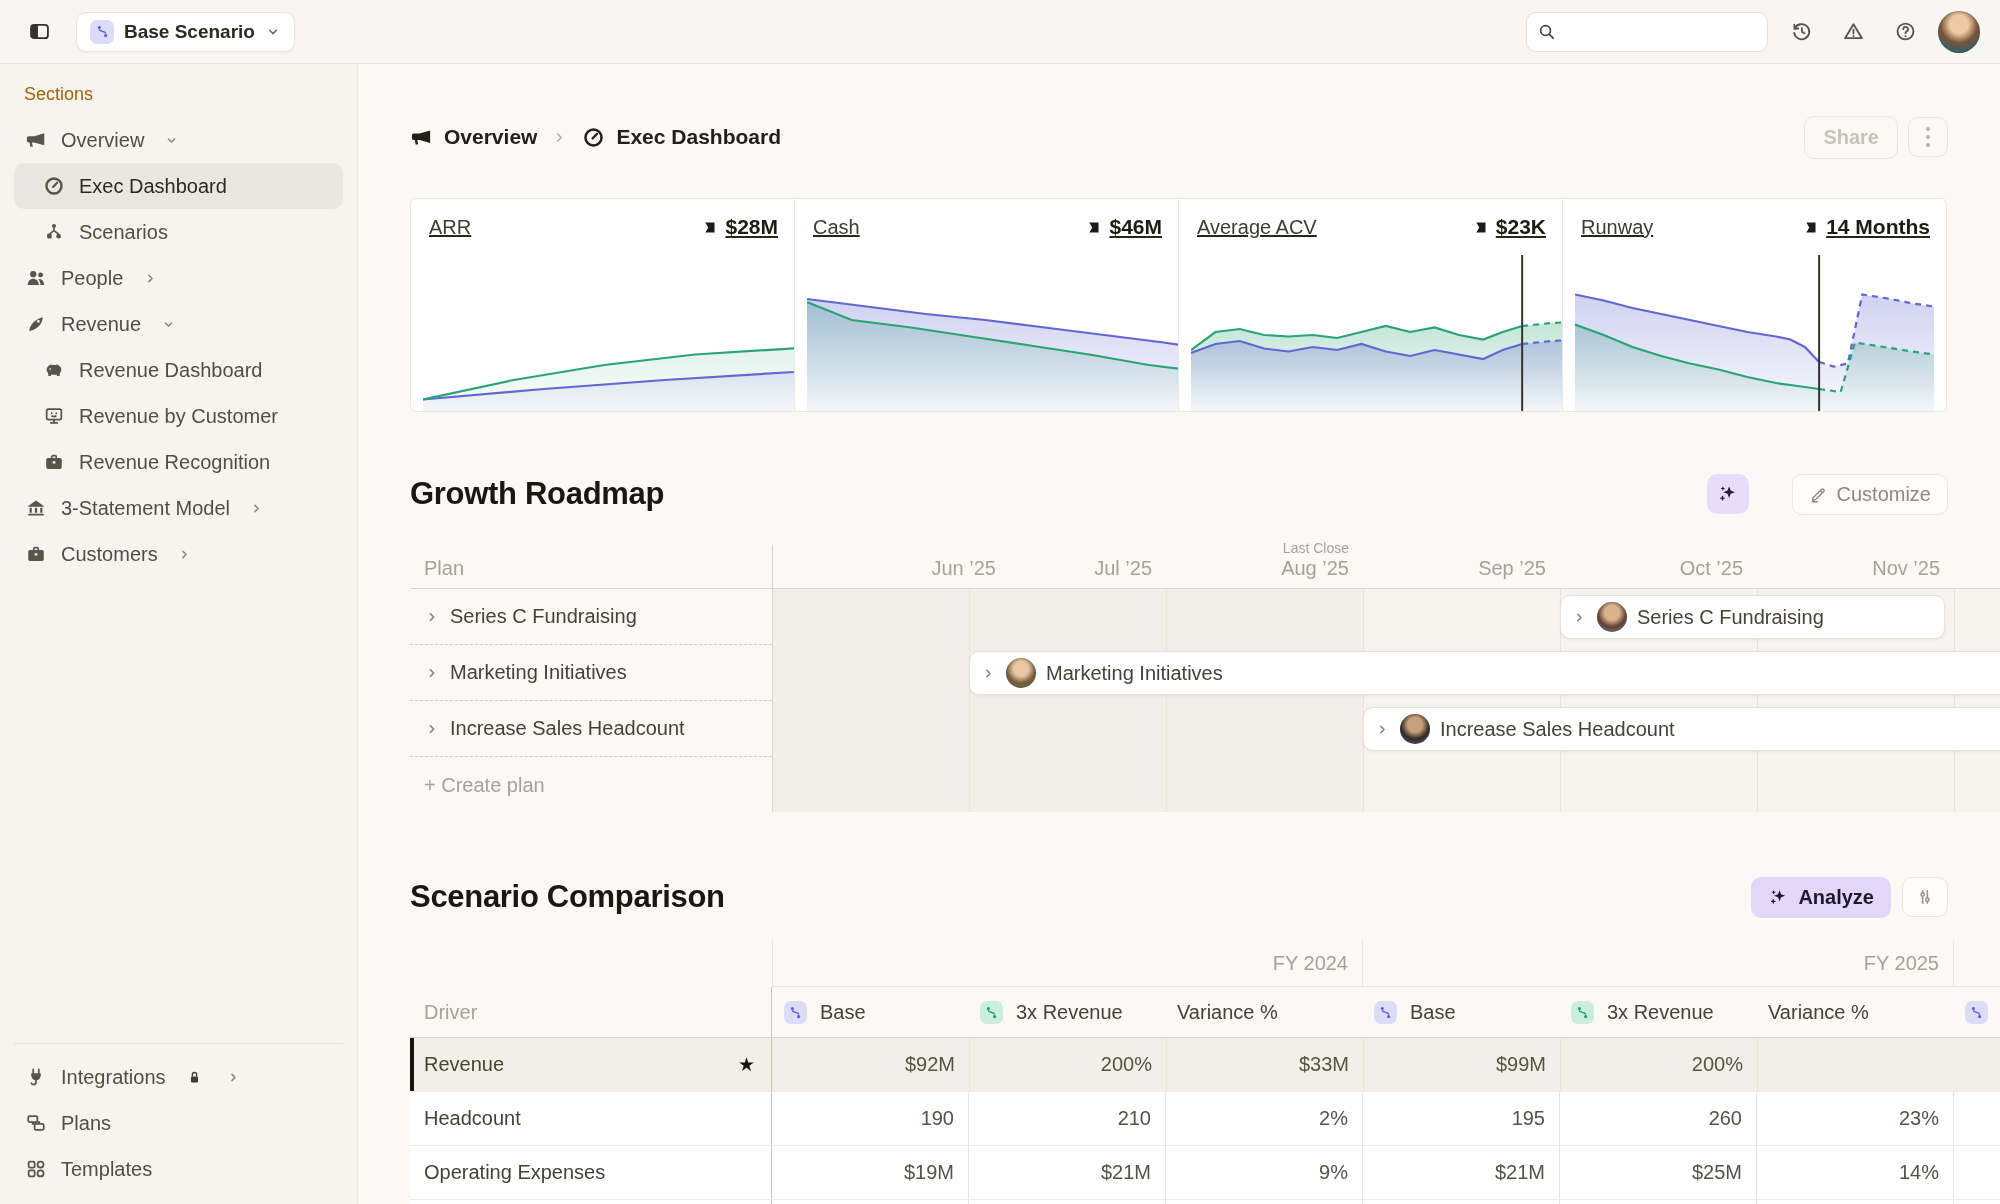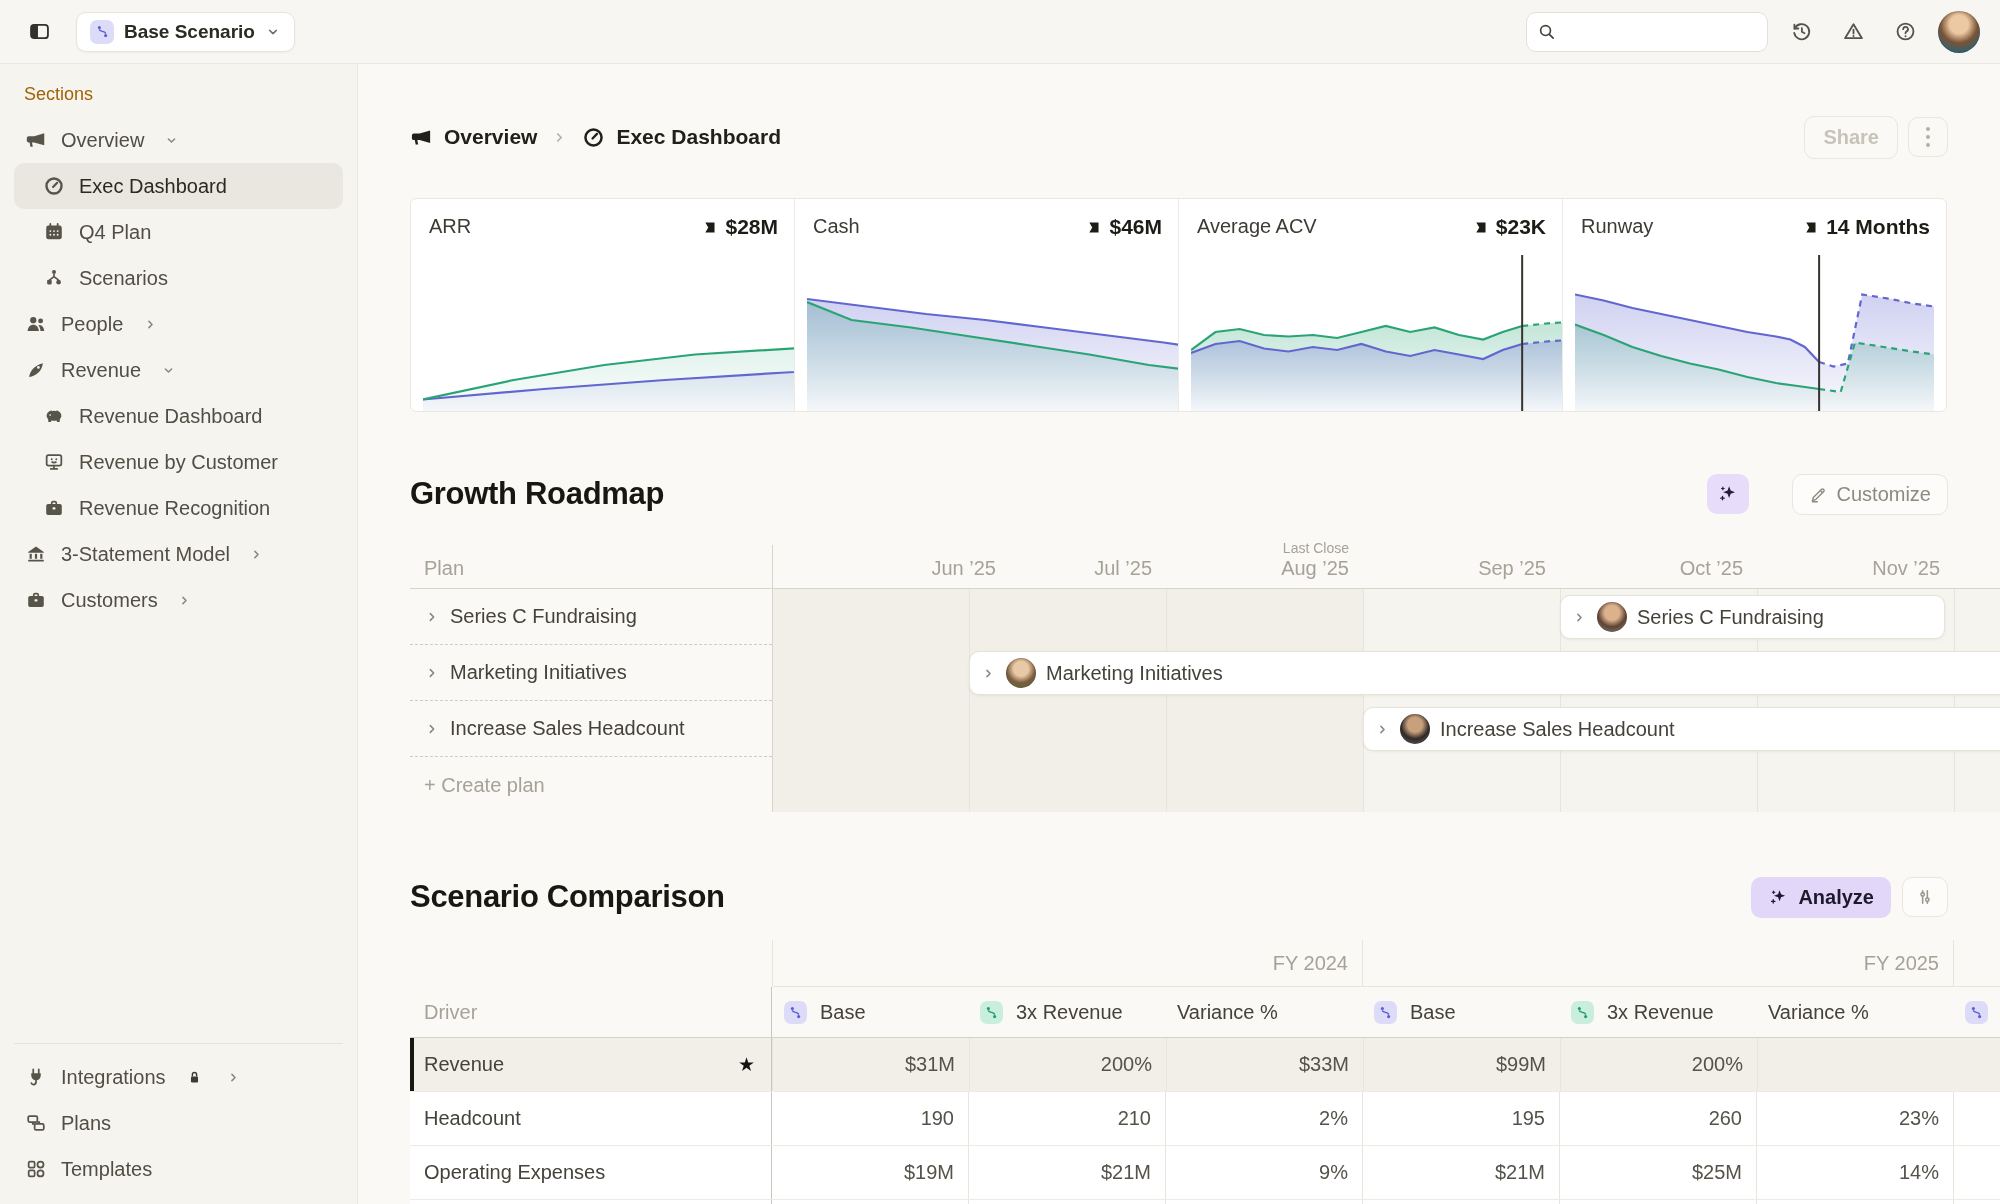--- a/index.html
+++ b/index.html
@@ -82,21 +82,21 @@
     font-size:20px;color:#c6c3b9;font-family:"Liberation Sans",sans-serif;cursor:pointer;font-weight:bold;}
   .kebab-btn{width:40px;height:40px;border:1px solid #e9e6df;background:transparent;border-radius:10px;
     display:flex;align-items:center;justify-content:center;flex-direction:column;gap:4px;cursor:pointer;}
   .kebab-btn i{width:4px;height:4px;border-radius:50%;background:#b3b0a6;}
 
   
   .kpi-strip{position:absolute;left:52px;top:134px;width:1537px;height:214px;display:flex;
     background:#fff;border:1px solid #eae7e0;border-radius:6px;overflow:hidden;box-sizing:border-box;}
   .kpi-card{flex:1 1 0;position:relative;border-left:1px solid #eceae3;overflow:hidden;}
   .kpi-card:first-child{border-left:none;}
-  .kpi-head{position:absolute;left:18px;right:16px;top:16px;display:flex;align-items:flex-start;justify-content:space-between;}
+  .kpi-head{position:absolute;left:18px;right:16px;top:16px;display:flex;align-items:flex-end;justify-content:space-between;text-decoration:underline;}
   .kpi-label{font-size:20px;color:#3d3b33;}
   .kpi-value{display:flex;align-items:center;gap:8px;font-size:21px;font-weight:700;color:#1d1c16;}
   .kpi-value .icn{color:#1d1c16;}
   .kpi-value .icn svg{width:17px;height:17px;}
   .kpi-chart{position:absolute;left:12px;right:12px;top:54px;bottom:0;}
   .kpi-chart svg{position:absolute;inset:0;}
 
   
   .sect-row{position:absolute;left:52px;right:52px;display:flex;align-items:center;justify-content:space-between;}
   .sect-title{font-size:31px;font-weight:700;color:#181712;letter-spacing:-.3px;}
@@ -251,37 +251,20 @@
           <svg viewBox="0 0 24 24">
             <circle cx="12" cy="12" r="8.2" fill="none" stroke="currentColor" stroke-width="2.6"></circle>
             <path d="M11 13l4.4-4.6" stroke="currentColor" stroke-width="2.4" stroke-linecap="round"></path>
           </svg>
         </span>
         <span class="sb-label">Exec Dashboard</span>
       </div>
       <div class="sb-item depth1">
         <span class="icn ">
           <svg viewBox="0 0 24 24">
-            <rect x="3.5" y="5" width="17" height="15" rx="2.5" fill="currentColor"></rect>
-            <path d="M8 3.2v3M16 3.2v3" stroke="currentColor" stroke-width="2" stroke-linecap="round"></path>
-            <g fill="#f6f4ef">
-              <circle cx="8" cy="11" r="1"></circle>
-              <circle cx="12" cy="11" r="1"></circle>
-              <circle cx="16" cy="11" r="1"></circle>
-              <circle cx="8" cy="15" r="1"></circle>
-              <circle cx="12" cy="15" r="1"></circle>
-              <circle cx="16" cy="15" r="1"></circle>
-            </g>
-          </svg>
-        </span>
-        <span class="sb-label">Q4 Plan</span>
-      </div>
-      <div class="sb-item depth1">
-        <span class="icn ">
-          <svg viewBox="0 0 24 24">
             <circle cx="12" cy="5.5" r="2.2" fill="currentColor"></circle>
             <path d="M12 7.5v3M12 10.5L7 14.3M12 10.5l5 3.8" stroke="currentColor" stroke-width="1.8" fill="none"></path>
             <rect x="4.5" y="14" width="5" height="5" rx="1.2" fill="currentColor"></rect>
             <rect x="14.5" y="14" width="5" height="5" rx="2.5" fill="currentColor"></rect>
           </svg>
         </span>
         <span class="sb-label">Scenarios</span>
       </div>
       <div class="sb-item">
         <span class="icn ">
@@ -795,21 +778,21 @@
             </svg>
           </span>
           <span>Base</span>
         </div>
       </div>
       <div class="sct-row sct-body-row selected">
         <div class="sct-cell driver" style="width:362px">
           <span>Revenue</span>
           <span class="sct-star">★</span>
         </div>
-        <div class="sct-cell vals" style="width:197px;">$31M</div>
+        <div class="sct-cell vals" style="width:197px;">$92M</div>
         <div class="sct-cell vals" style="width:197px;">200%</div>
         <div class="sct-cell vals" style="width:197px;">$33M</div>
         <div class="sct-cell vals" style="width:197px;">$99M</div>
         <div class="sct-cell vals" style="width:197px;">200%</div>
         <div class="sct-cell vals" style="width:47px"></div>
       </div>
       <div class="sct-row sct-body-row">
         <div class="sct-cell driver" style="width:362px">
           <span>Headcount</span>
         </div>

